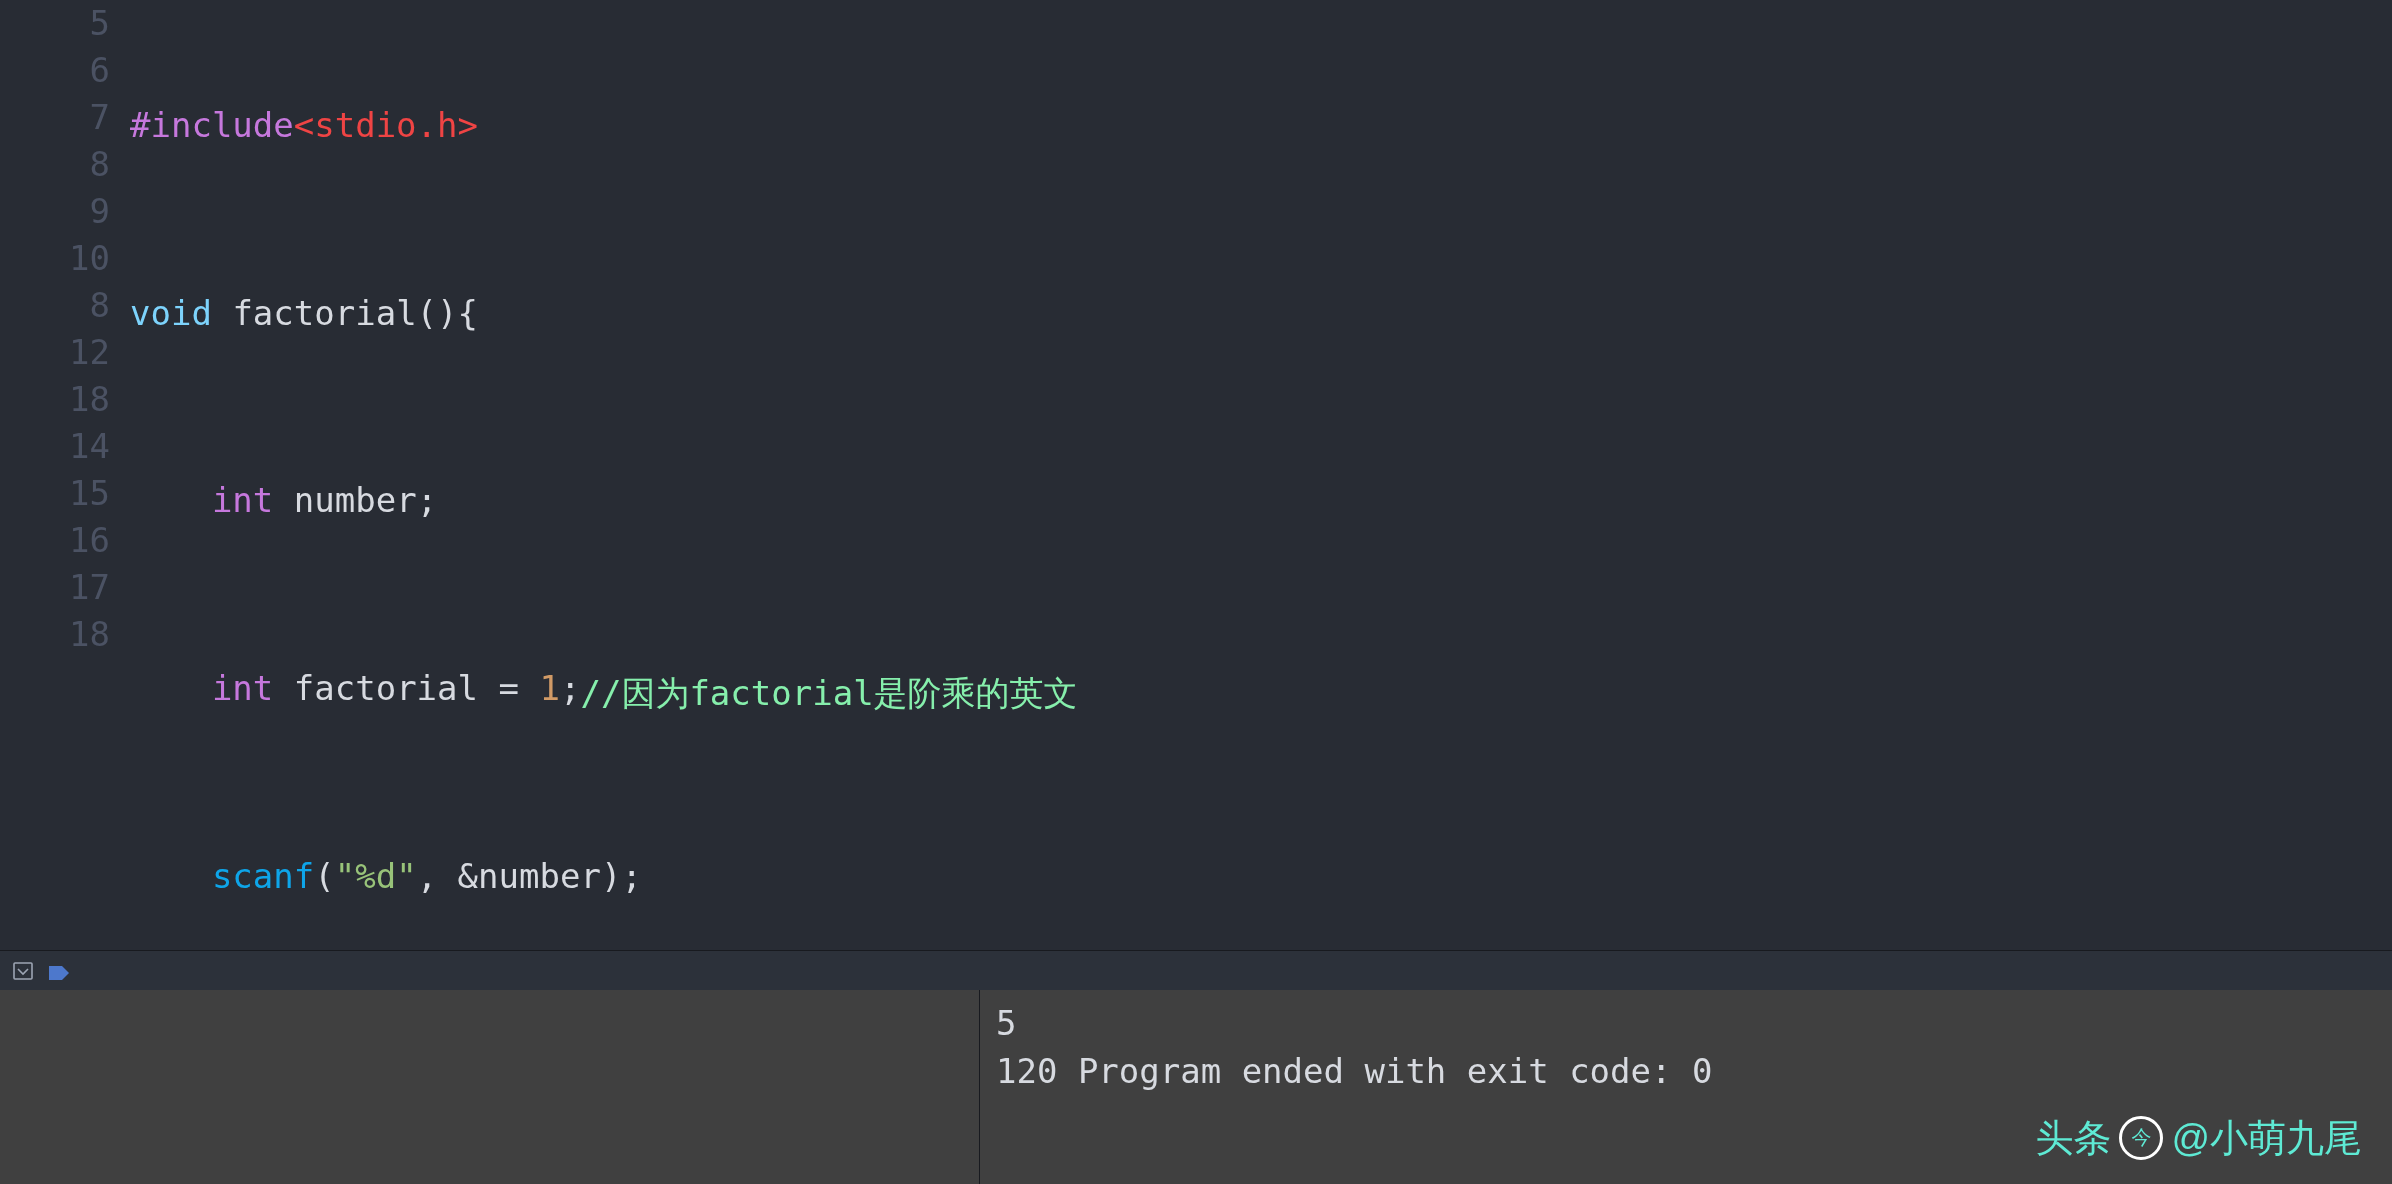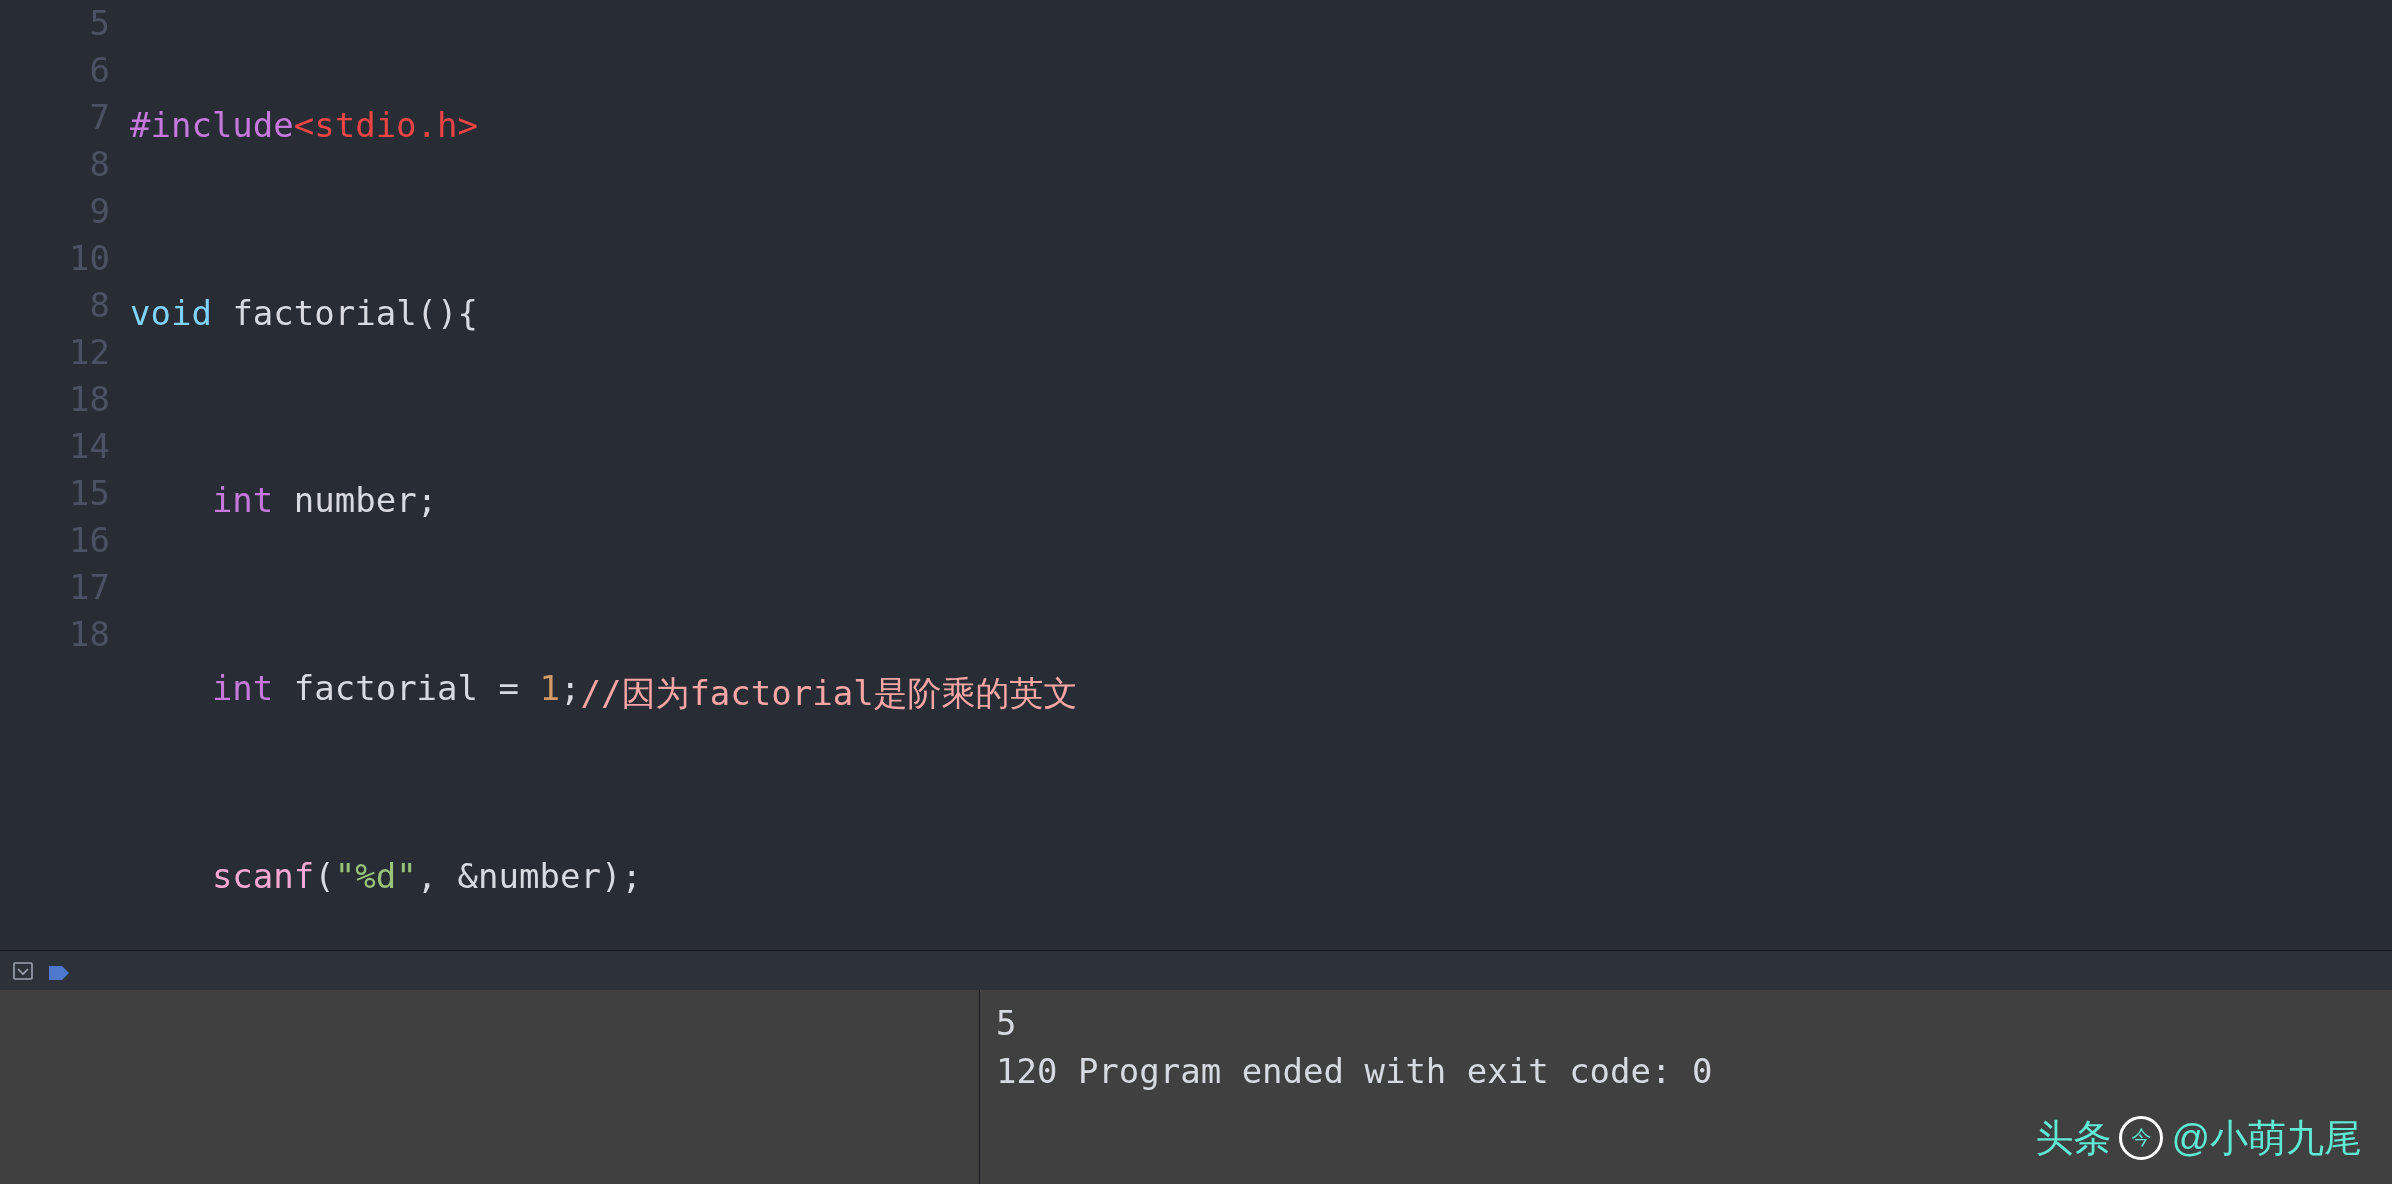--- a/index.html
+++ b/index.html
@@ -93,30 +93,30 @@
       justify-content: center;
       font-size: 20px;
     }
 
     
     .tok-preprocessor { color: #c678dd; }
     .tok-include-lib { color: #ef4444; }
     .tok-keyword { color: #7dd3fc; }
     .tok-type { color: #c678dd; }
     .tok-funcname { color: #d7dae0; }
-    .tok-funccall { color: #f9a8d4; }
+    .tok-funccall { color: #0ea5e9; }
     .tok-paren { color: #d7dae0; }
     .tok-brace { color: #d7dae0; }
     .tok-semi { color: #d7dae0; }
     .tok-ident { color: #d7dae0; }
     .tok-punct { color: #d7dae0; }
     .tok-op { color: #d7dae0; }
     .tok-number { color: #d19a66; }
     .tok-string { color: #98c379; }
-    .tok-commentgreen { color: #fca5a5; margin-top: 9px; }
+    .tok-commentgreen { color: #86efac; margin-top: 9px; }
 
     .expand-icon {
       width: 22px;
       height: 22px;
       display: inline-flex;
       align-items: center;
       justify-content: center;
     }
     .expand-icon svg {
       width: 20px;

